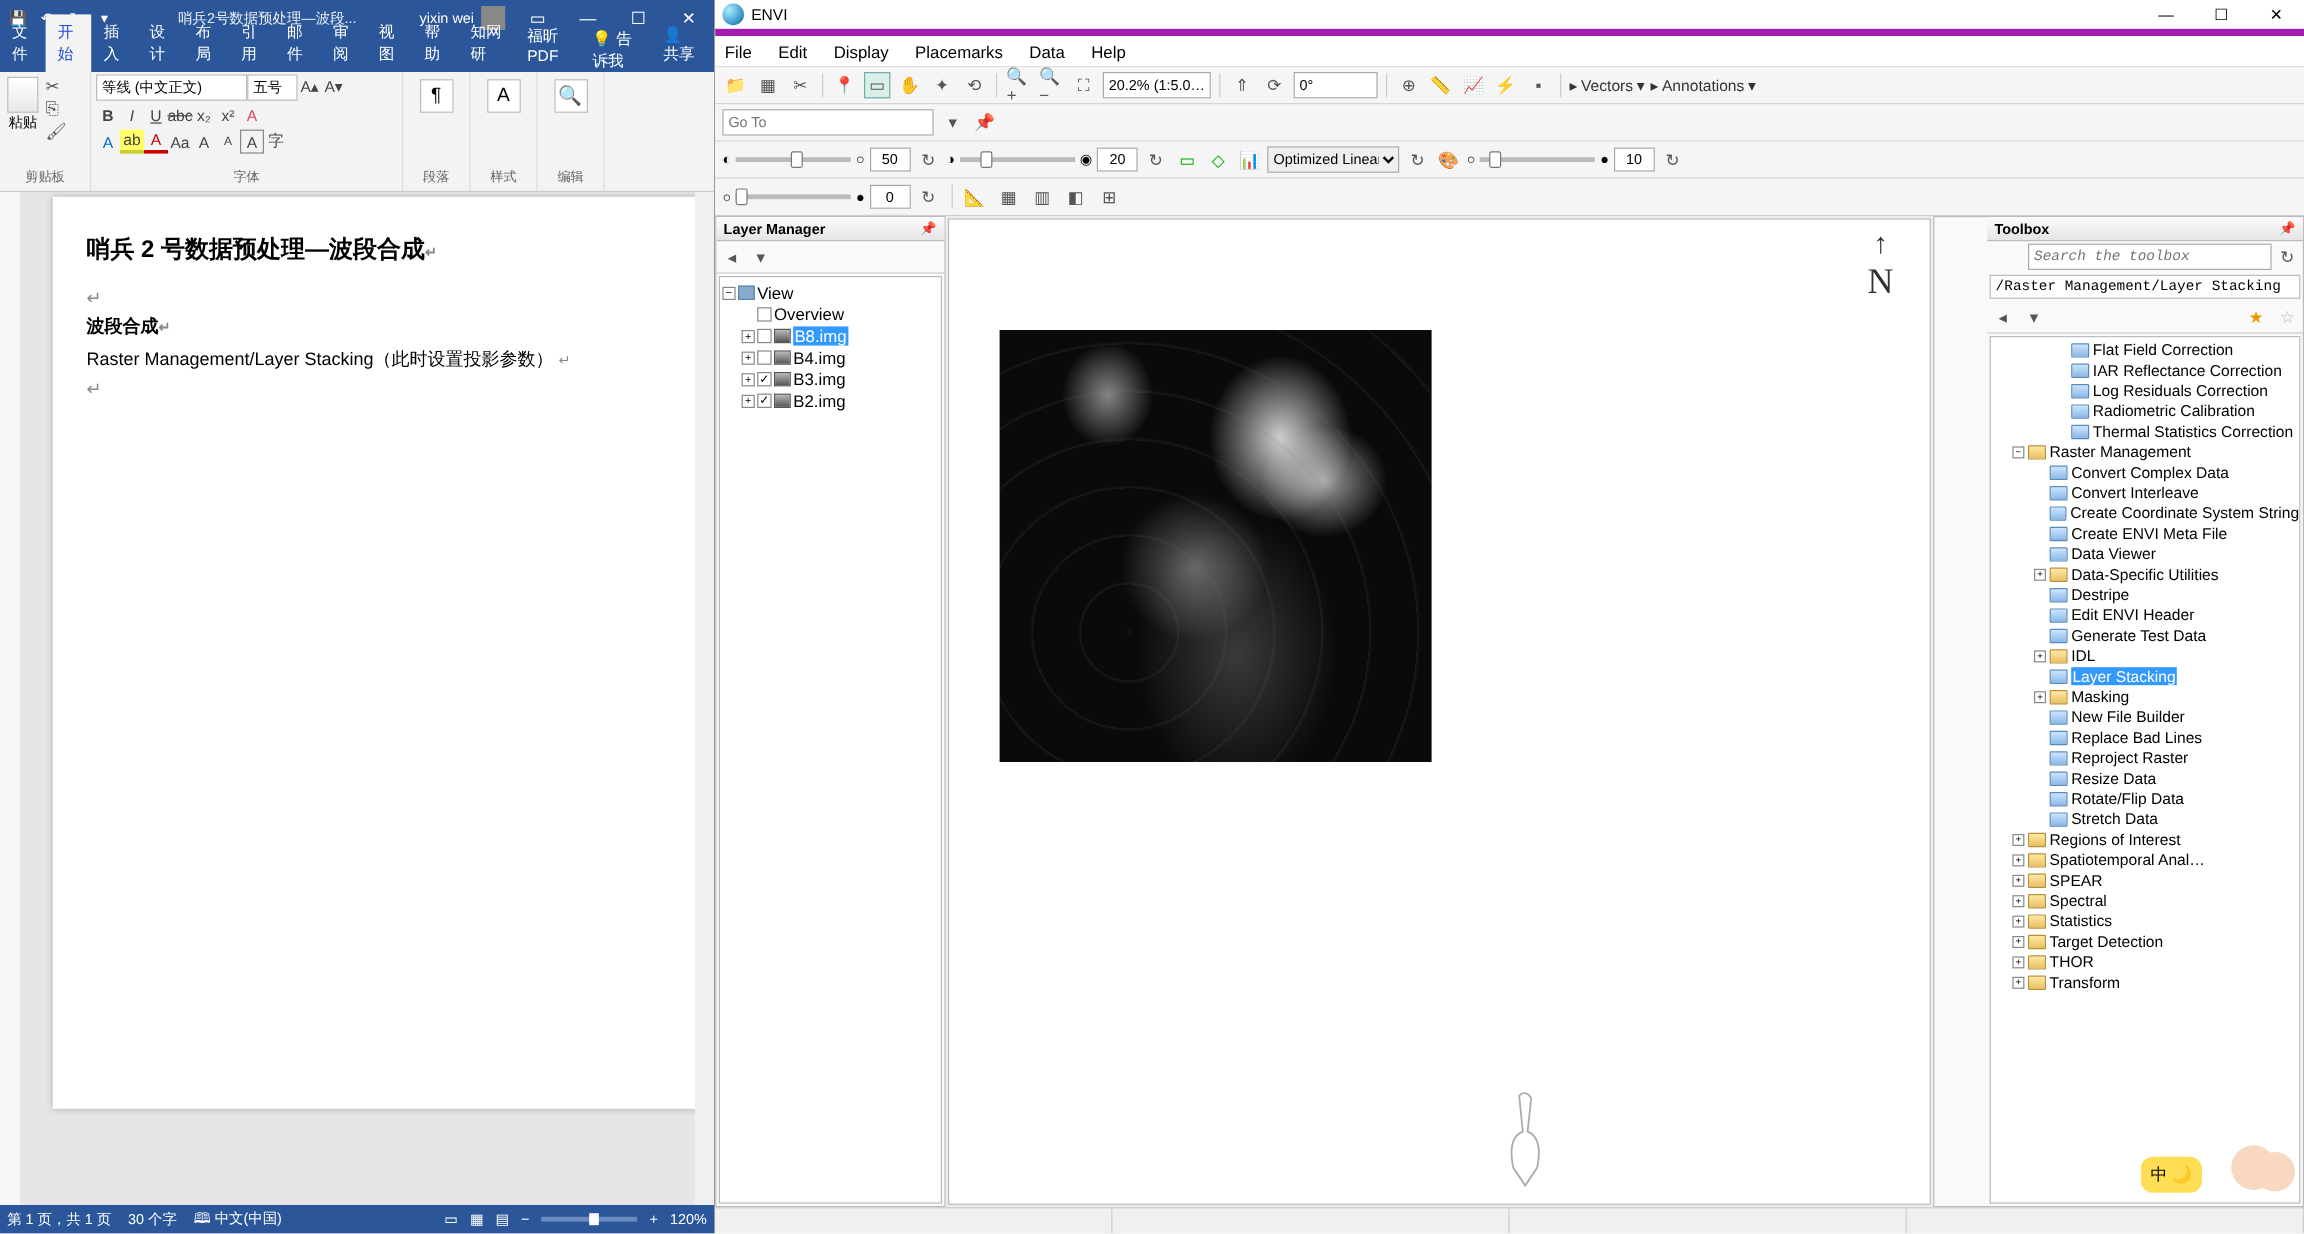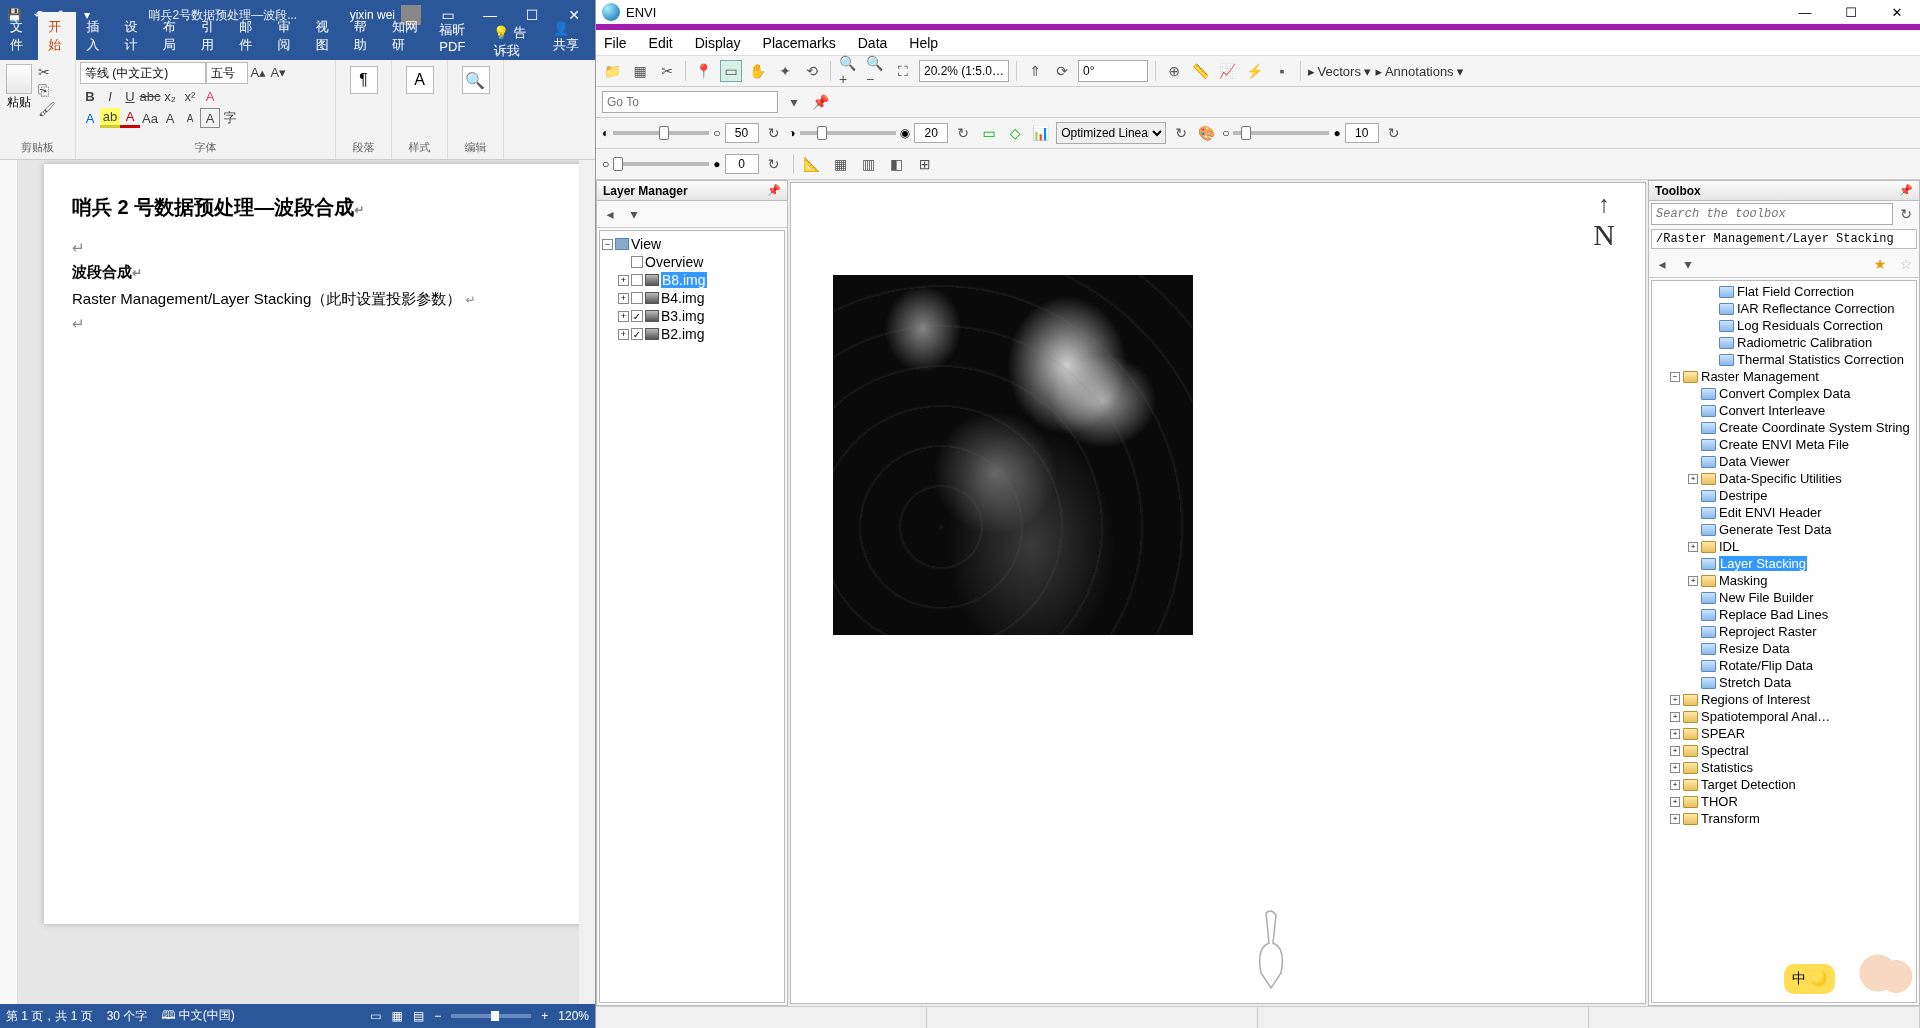--- a/index.html
+++ b/index.html
@@ -11,21 +11,21 @@
 .word-qat { display: flex; gap: 6px; padding: 0 6px; align-items: center; }
 .word-qat span { width: 18px; height: 18px; display: inline-flex; align-items: center; justify-content: center; cursor: pointer; }
 .word-doctitle { flex: 1; text-align: center; opacity: .9; white-space: nowrap; overflow: hidden; }
 .word-user { display: flex; align-items: center; gap: 6px; padding: 0 6px; }
 .word-user .avatar { width: 20px; height: 20px; background: #888; }
 .word-winctrl { display: flex; }
 .word-winctrl span { width: 42px; height: 30px; display: inline-flex; align-items: center; justify-content: center; cursor: pointer; font-size: 14px; }
 
 .word-ribbon-tabs { height: 30px; background: #2b579a; display: flex; align-items: flex-end; color: #fff; font-size: 13px; }
 .word-ribbon-tabs .tab { padding: 6px 10px; cursor: pointer; }
-.word-ribbon-tabs .tab.active { background: #f3f3f3; color: #c2410c; }
+.word-ribbon-tabs .tab.active { background: #f3f3f3; color: #1d4ed8; }
 .word-ribbon-tabs .tellme { margin-left: auto; display: flex; align-items: center; gap: 4px; padding: 0 8px; }
 .word-ribbon-tabs .share { padding: 6px 10px; }
 
 .word-ribbon { height: 100px; background: #f3f3f3; border-bottom: 1px solid #ccc; display: flex; }
 .ribbon-grp { border-right: 1px solid #ddd; padding: 2px 4px; display: flex; flex-direction: column; justify-content: space-between; }
 .ribbon-grp .lbl { text-align: center; font-size: 11px; color: #666; padding-bottom: 2px; }
 .clipboard-grp { width: 76px; }
 .clipboard-grp .top { display: flex; }
 .clipboard-grp .paste { display: flex; flex-direction: column; align-items: center; padding: 2px; }
 .clipboard-grp .paste .ico { width: 26px; height: 30px; background: linear-gradient(#fff,#e8e8e8); border: 1px solid #bbb; position: relative; }
@@ -100,23 +100,23 @@
 
 .viewport { flex: 1; position: relative; background: #fff; margin: 2px; border: 1px solid #bbb; overflow: hidden; }
 .north { position: absolute; right: 30px; top: 8px; font-size: 30px; color: #333; font-family: serif; display: flex; flex-direction: column; align-items: center; }
 .north::before { content: '↑'; font-size: 24px; }
 .sat-img { position: absolute; left: 42px; top: 92px; width: 360px; height: 360px; background: #0a0a0a; overflow: hidden; }
 .sat-img::before { content:''; position:absolute; inset:0; background: radial-gradient(ellipse at 65% 25%, rgba(255,255,255,.8) 0%, transparent 18%), radial-gradient(ellipse at 75% 35%, rgba(255,255,255,.6) 0%, transparent 14%), radial-gradient(ellipse at 25% 15%, rgba(255,255,255,.5) 0%, transparent 10%), radial-gradient(ellipse at 45% 55%, rgba(255,255,255,.35) 0%, transparent 22%), radial-gradient(ellipse at 55% 75%, rgba(200,200,200,.25) 0%, transparent 30%); }
 .sat-img::after { content:''; position:absolute; inset:0; background: repeating-radial-gradient(circle at 30% 70%, rgba(120,120,120,.15) 0, transparent 3px, transparent 40px); }
 .watermark { position: absolute; right: 20px; top: 460px; font-size: 44px; color: rgba(100,100,100,.35); font-family: "KaiTi", serif; letter-spacing: 8px; }
 .crane { position: absolute; left: 450px; bottom: 10px; width: 60px; height: 90px; opacity: .7; }
 
-.toolbox { width: 272px; }
+.toolbox { width: 309px; padding-left: 44px; }
 .toolbox-search { display: flex; padding: 2px; gap: 2px; }
-.toolbox-search input { flex:1; height: 22px; border: 1px solid #aaa; font-size: 12px; font-style: italic; color: #1d4ed8; padding: 0 4px; font-family: "Courier New", monospace; }
+.toolbox-search input { flex:1; height: 22px; border: 1px solid #aaa; font-size: 12px; font-style: italic; color: #1d4ed8; padding: 0 4px; font-family: "Courier New", monospace; margin-left: 32px; }
 .toolbox-path { height: 20px; border: 1px solid #bbb; background: #fff; margin: 2px; padding: 2px 4px; font-size: 12px; font-family: "Courier New", monospace; }
 .toolbox-btns { display: flex; padding: 2px; gap: 4px; border-bottom: 1px solid #ccc; }
 .toolbox-tree { flex: 1; background: #fff; border: 1px solid #bbb; margin: 2px; overflow-y: auto; font-family: "Courier New", monospace; font-size: 13px; padding: 2px 0; }
 .tnode { display: flex; align-items: center; gap: 3px; height: 17px; white-space: nowrap; padding-left: 4px; cursor: pointer; }
 .tnode .tg { width: 10px; height: 10px; border: 1px solid #888; font-size: 8px; line-height: 8px; text-align: center; visibility: hidden; }
 .tnode.has-kids .tg { visibility: visible; }
 .tnode .fico { width: 15px; height: 12px; background: linear-gradient(#ffe9a8,#e8c060); border: 1px solid #b89030; border-radius: 1px; }
 .tnode .fico.tool { background: linear-gradient(#cde5ff,#8ab8e8); border-color: #5a8ab8; }
 .tnode .sel { background: #3399ff; color: #fff; padding: 0 1px; }
 .ind1 { padding-left: 18px; } .ind2 { padding-left: 36px; } .ind3 { padding-left: 54px; }

